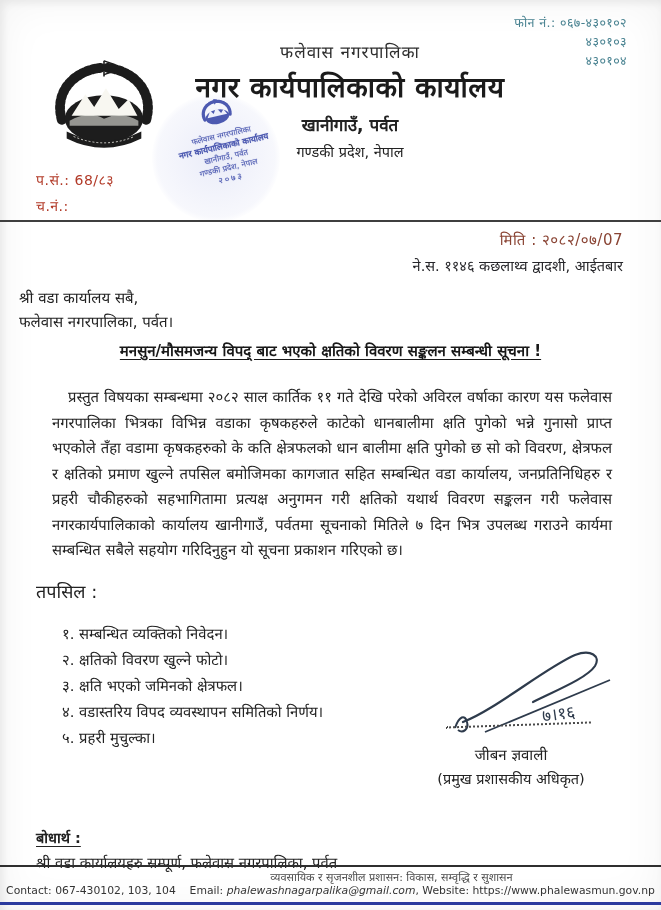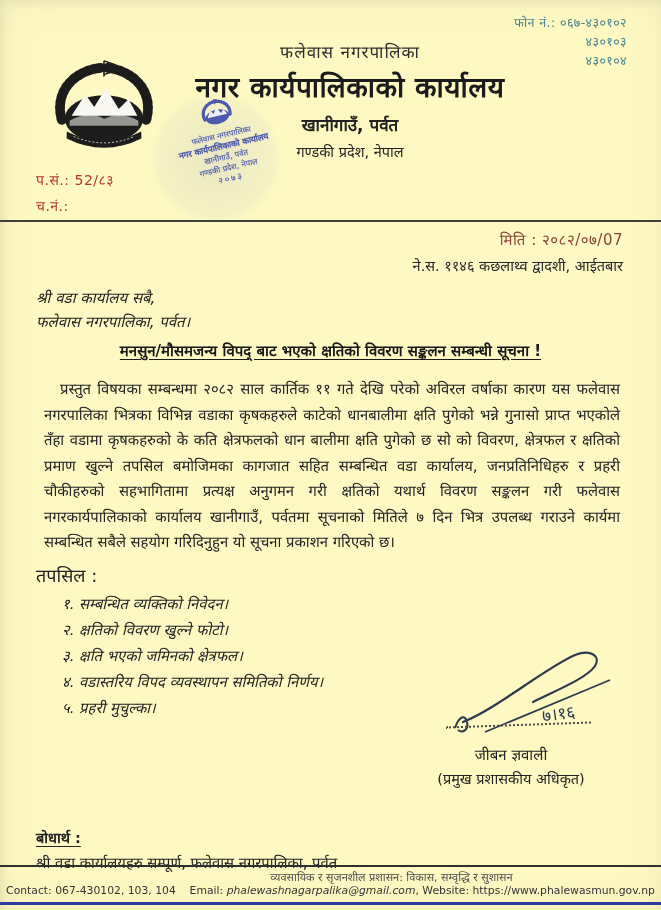--- a/index.html
+++ b/index.html
@@ -1,39 +1,39 @@
 <!DOCTYPE html>
 <html><head>
 <meta charset="utf-8">
 <style>
   html,body{margin:0;padding:0;background:#e8e8e6;}
   .page{
     position:relative;width:661px;height:910px;margin:0 auto;
-    background:#fef9c3;overflow:hidden;
+    background:#ffffff;overflow:hidden;
     font-family:"DejaVu Sans",sans-serif;color:#222;
     box-shadow:inset 0 0 45px rgba(0,0,0,0.05), inset 3px 3px 8px rgba(0,0,0,0.07);
   }
   .abs{position:absolute;}
   .phone{top:13px;right:34px;text-align:right;font-size:12.5px;line-height:19px;color:#46808f;letter-spacing:.4px;}
   .hdr{top:40px;left:130px;width:440px;text-align:center;}
   .hdr-muni{font-size:17px;color:#2e2e2e;letter-spacing:1px;}
   .hdr-office{font-size:28px;font-weight:bold;color:#1b1b1b;margin-top:4px;letter-spacing:.5px;}
   .hdr-place{font-size:17px;font-weight:bold;margin-top:8px;}
   .hdr-prov{font-size:14.5px;margin-top:5px;}
   .ref{left:36px;font-size:14px;color:#b23a28;letter-spacing:.5px;}
   .rule{left:0;right:0;top:220px;height:2px;background:#3f3f3f;}
   .miti{top:229px;right:38px;font-size:15px;color:#8a4434;letter-spacing:.5px;}
   .nesa{top:255px;right:38px;font-size:14.5px;color:#26262a;}
-  .addr{left:36px;font-size:15px;font-style:italic;}
+  .addr{left:19px;font-size:15px;}
   .subject{top:340px;left:0;right:0;text-align:center;font-size:15px;font-weight:bold;
     text-decoration:underline;text-underline-offset:3px;color:#181818;}
   .flow{top:368px;left:36px;right:33px;}
-  .body-par{font-size:14.8px;line-height:25.5px;text-align:justify;text-indent:16px;margin:8px;}
+  .body-par{font-size:14.8px;line-height:25.5px;text-align:justify;text-indent:16px;margin:16px;}
   .tapasil-h{font-size:18px;margin-top:3px;line-height:26px;}
-  .tapasil-list{margin-top:2px;padding-left:26px;font-style:italic;}
+  .tapasil-list{margin-top:16px;padding-left:26px;}
   .tapasil-item{font-size:14.8px;line-height:26px;}
   .sig-wrap{top:650px;right:26px;width:210px;height:95px;}
   .sig-line{top:724px;right:70px;width:145px;border-bottom:2px dotted #4a4a4a;transform:rotate(-2deg);}
   .sig-name{top:744px;right:40px;width:220px;text-align:center;font-size:15px;}
   .sig-title{top:768px;right:40px;width:220px;text-align:center;font-size:14.5px;}
   .bodhartha{left:36px;top:789px;margin-top:37px;}
   .bodhartha-h{font-size:14.5px;font-weight:bold;text-decoration:underline;text-underline-offset:3px;line-height:24px;}
   .bodhartha-item{font-size:14.8px;line-height:25px;}
   .foot-rule{left:0;right:0;top:865px;height:2px;background:#2f2f2f;}
   .tagline{top:869px;left:122px;right:0;text-align:center;font-size:11px;color:#4a4a4a;}
@@ -93,21 +93,21 @@
       <ellipse cx="55" cy="61" rx="40" ry="24" fill="#3f4dab"></ellipse>
       <path d="M22 58 L36 36 L45 49 L57 30 L70 51 L80 41 L89 58 Z" fill="#eef0fb"></path>
     </svg>
     <div class="s1">फलेवास नगरपालिका</div>
     <div class="s2">नगर कार्यपालिकाको कार्यालय</div>
     <div class="s3">खानीगाउँ, पर्वत</div>
     <div class="s4">गण्डकी प्रदेश, नेपाल</div>
     <div class="s5">२०७३</div>
   </div>
 
-  <div class="abs ref" style="top:170px;">प.सं.: 52/८३</div>
+  <div class="abs ref" style="top:170px;">प.सं.: 68/८३</div>
   <div class="abs ref" style="top:196px;">च.नं.:</div>
 
   <div class="abs rule"></div>
 
   <div class="abs miti">मिति : २०८२/०७/07</div>
   <div class="abs nesa">ने.स. ११४६ कछलाथ्व द्वादशी, आईतबार</div>
 
   <div class="abs addr" style="top:287px;">श्री वडा कार्यालय सबै,</div>
   <div class="abs addr" style="top:311px;">फलेवास नगरपालिका, पर्वत।</div>
 

